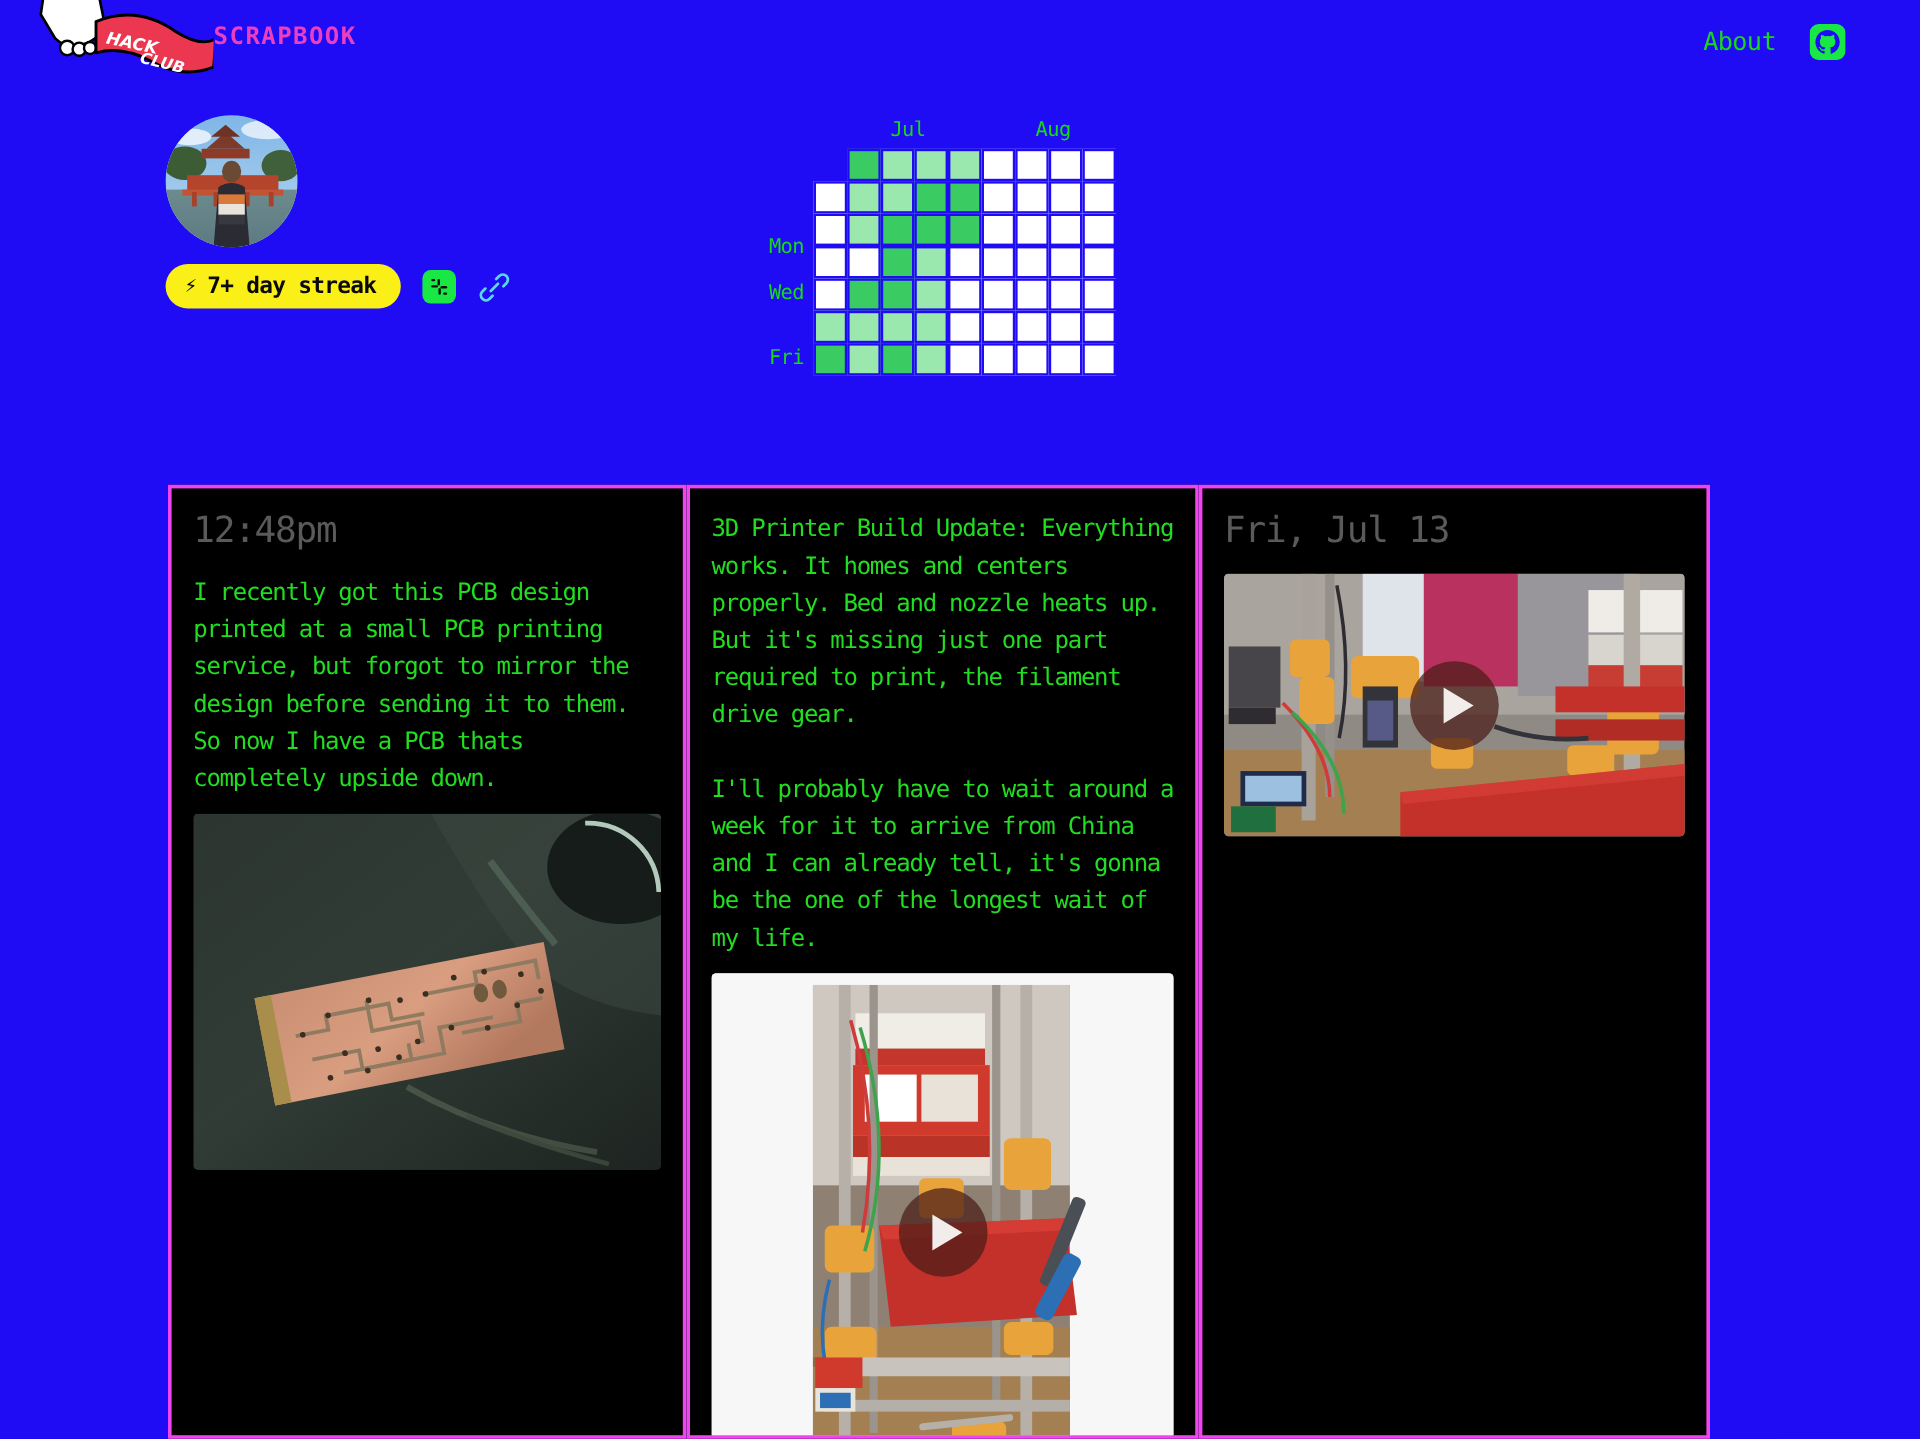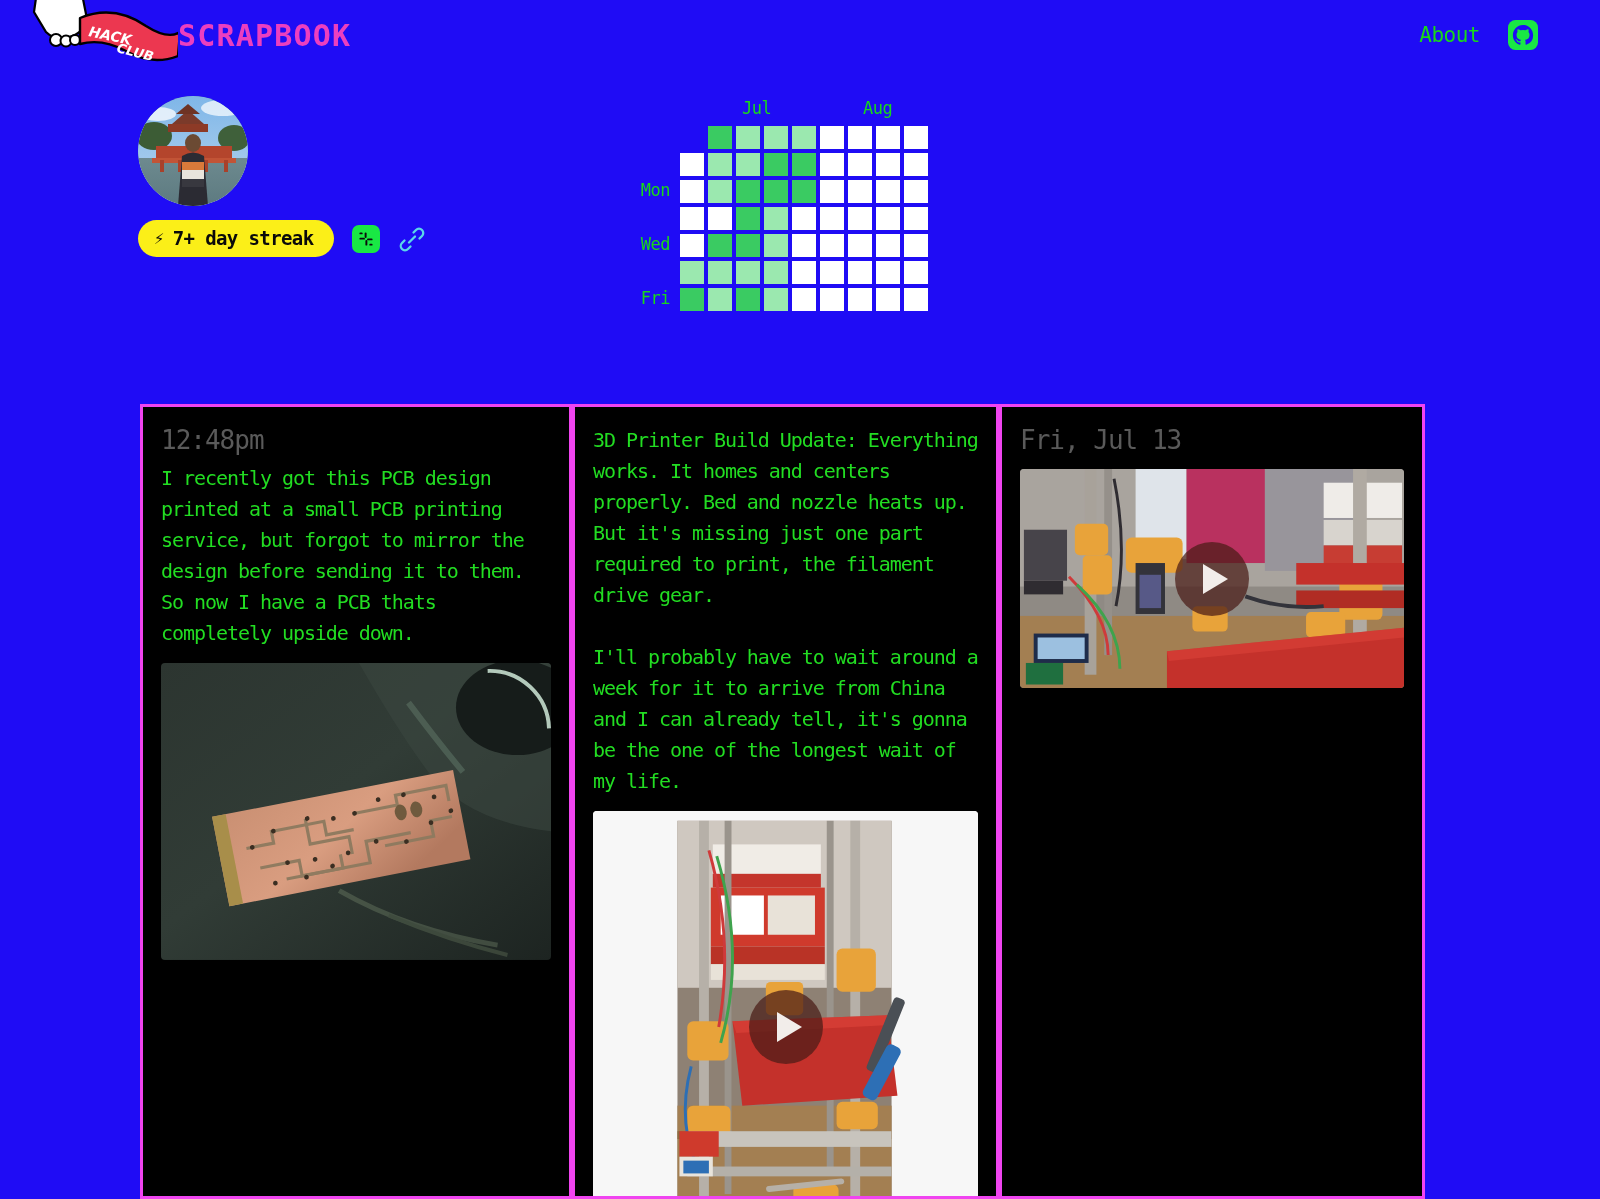--- a/index.html
+++ b/index.html
@@ -20,21 +20,21 @@
     height: 72px;
   }
   .hc-logo {
     position: absolute;
     left: 28px; top: -4px;
     width: 150px; height: 72px;
   }
   .brand-title {
     position: absolute;
     left: 178px; top: 18px;
-    font-size: 30px;
+    font-size: 20px;
     font-weight: 700;
     letter-spacing: 1.2px;
     color: #EC3FBF;
     font-family: "DejaVu Sans Mono", monospace;
     white-space: nowrap;
   }
   .nav-right {
     position: absolute;
     right: 62px; top: 20px;
     display: flex;
@@ -167,24 +167,24 @@
     overflow: hidden;
     position: relative;
     padding: 18px 18px 0 18px;
   }
   .card:nth-child(1) { width: 432px; }
   .card:nth-child(2) { width: 427px; }
   .card:nth-child(3) { width: 426px; }
 
   .post-time {
     color: #5A5A5A;
-    font-size: 26px;
+    font-size: 30px;
     font-family: "DejaVu Sans Mono", monospace;
     letter-spacing: -1px;
-    margin-bottom: 8px;
+    margin-bottom: 18px;
     white-space: nowrap;
   }
   .post-body {
     color: #22DD22;
     font-size: 20px;
     line-height: 1.55;
     font-family: "DejaVu Sans Mono", monospace;
     letter-spacing: -1.05px;
     white-space: pre-wrap;
     word-wrap: break-word;
@@ -321,21 +321,21 @@
   </div>
 </div>
 
 <div class="heatmap">
   <div class="hm-months">
       <div class="hm-month" style="left: 64px;">Jul</div>
       <div class="hm-month" style="left: 185px;">Aug</div>
     </div>
   <div class="hm-body">
     <div class="hm-days">
-        <div class="hm-day" style="top: 56px; padding-left: 24px;">Mon</div>
+        <div class="hm-day" style="top: 72px; padding-left: 24px;">Mon</div>
         <div class="hm-day" style="top: 110px;">Wed</div>
         <div class="hm-day" style="top: 164px;">Fri</div>
       </div>
     <div class="hm-grid">
         <div class="hm-cell" style="background: rgb(255, 255, 255); visibility: hidden;"></div>
         <div class="hm-cell" style="background: rgb(58, 203, 98);"></div>
         <div class="hm-cell" style="background: rgb(155, 232, 175);"></div>
         <div class="hm-cell" style="background: rgb(155, 232, 175);"></div>
         <div class="hm-cell" style="background: rgb(155, 232, 175);"></div>
         <div class="hm-cell" style="background: rgb(255, 255, 255);"></div>

